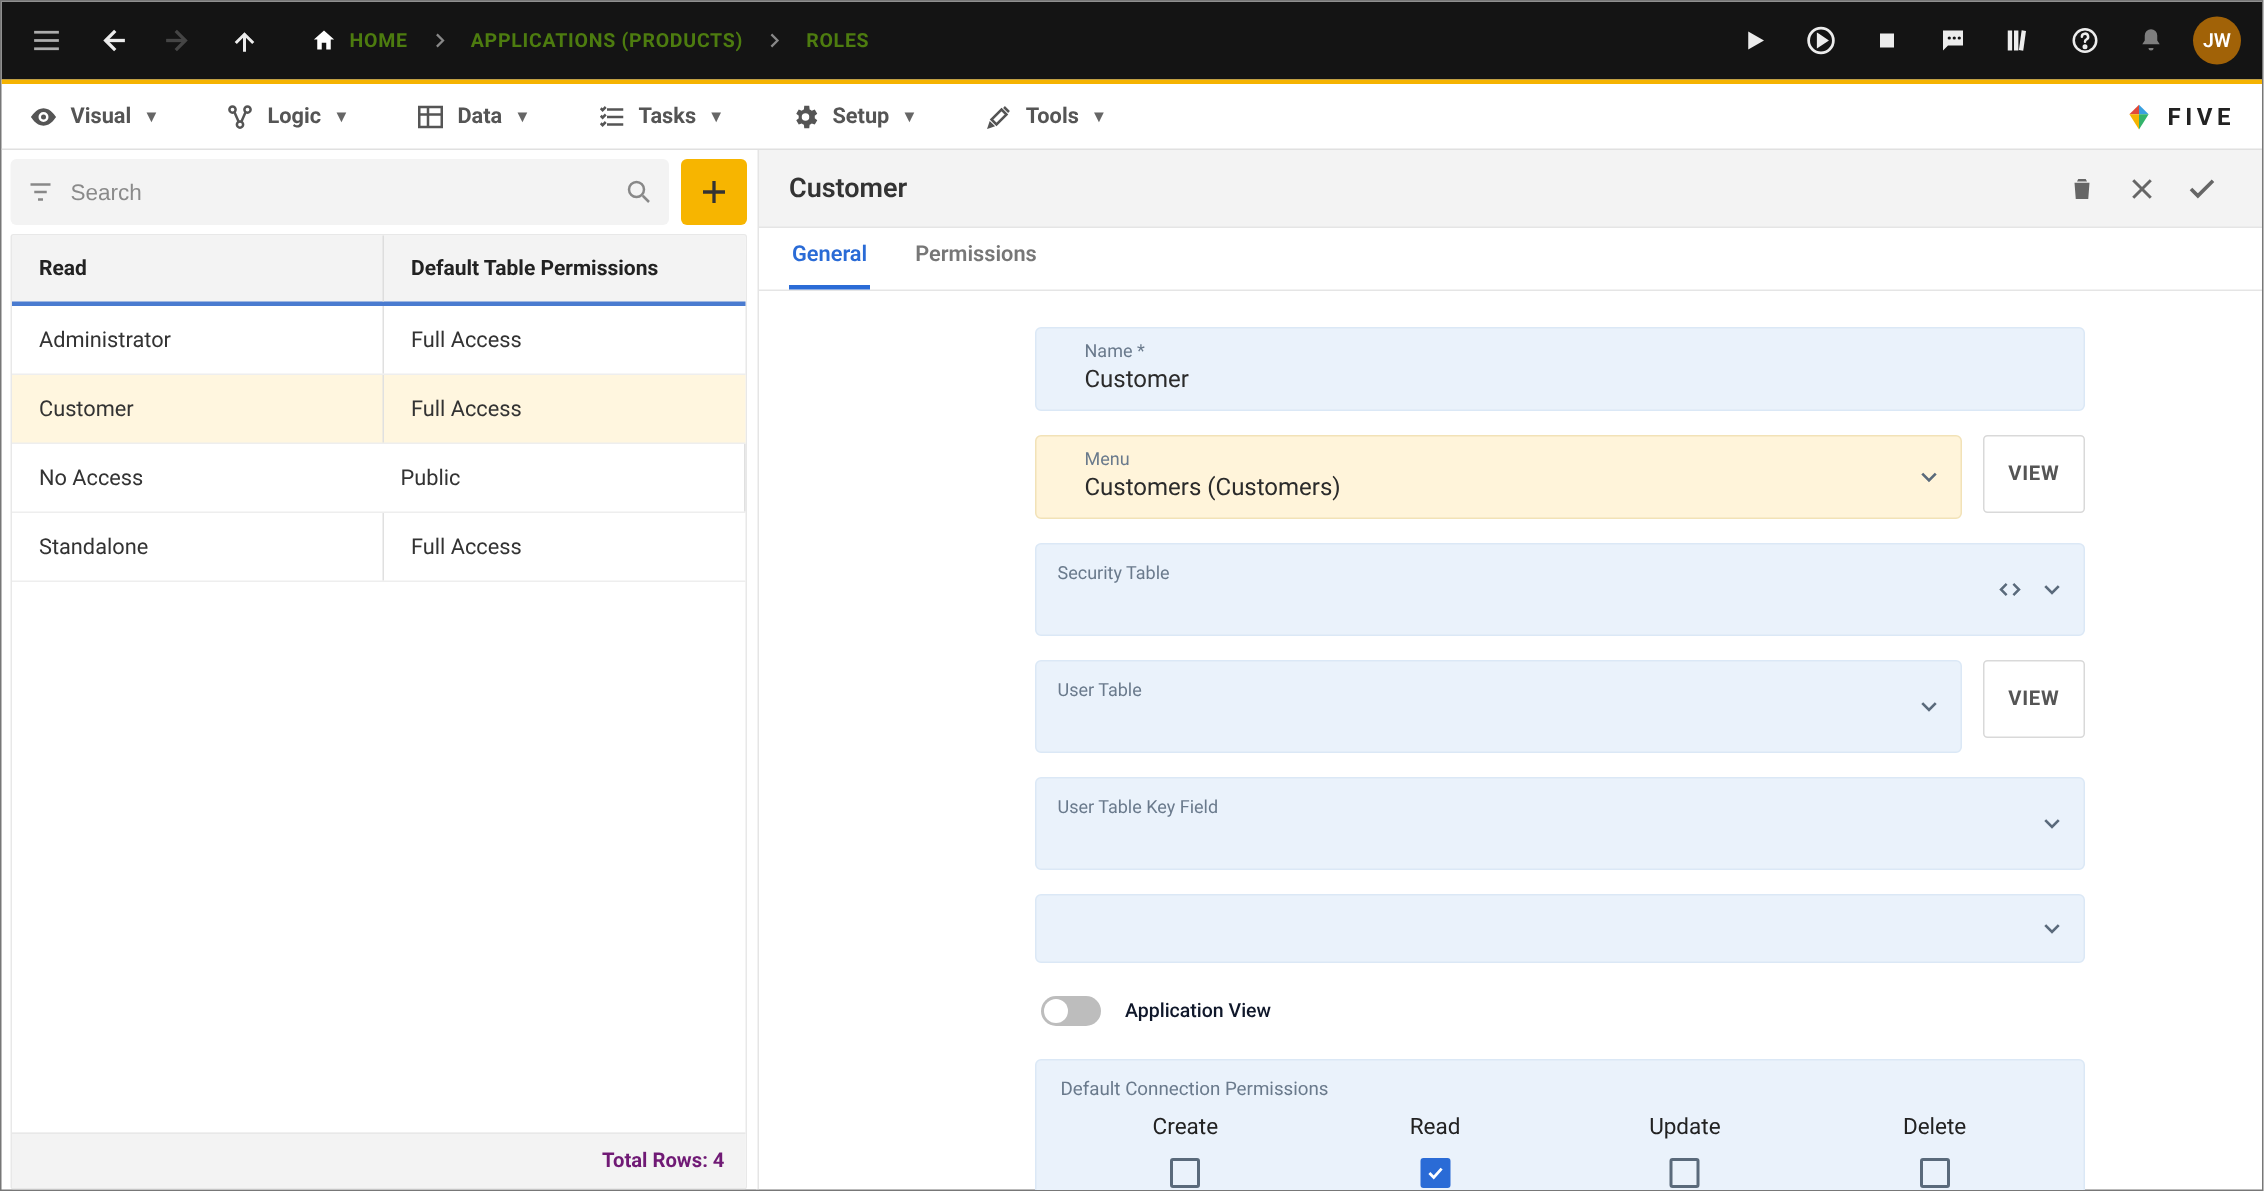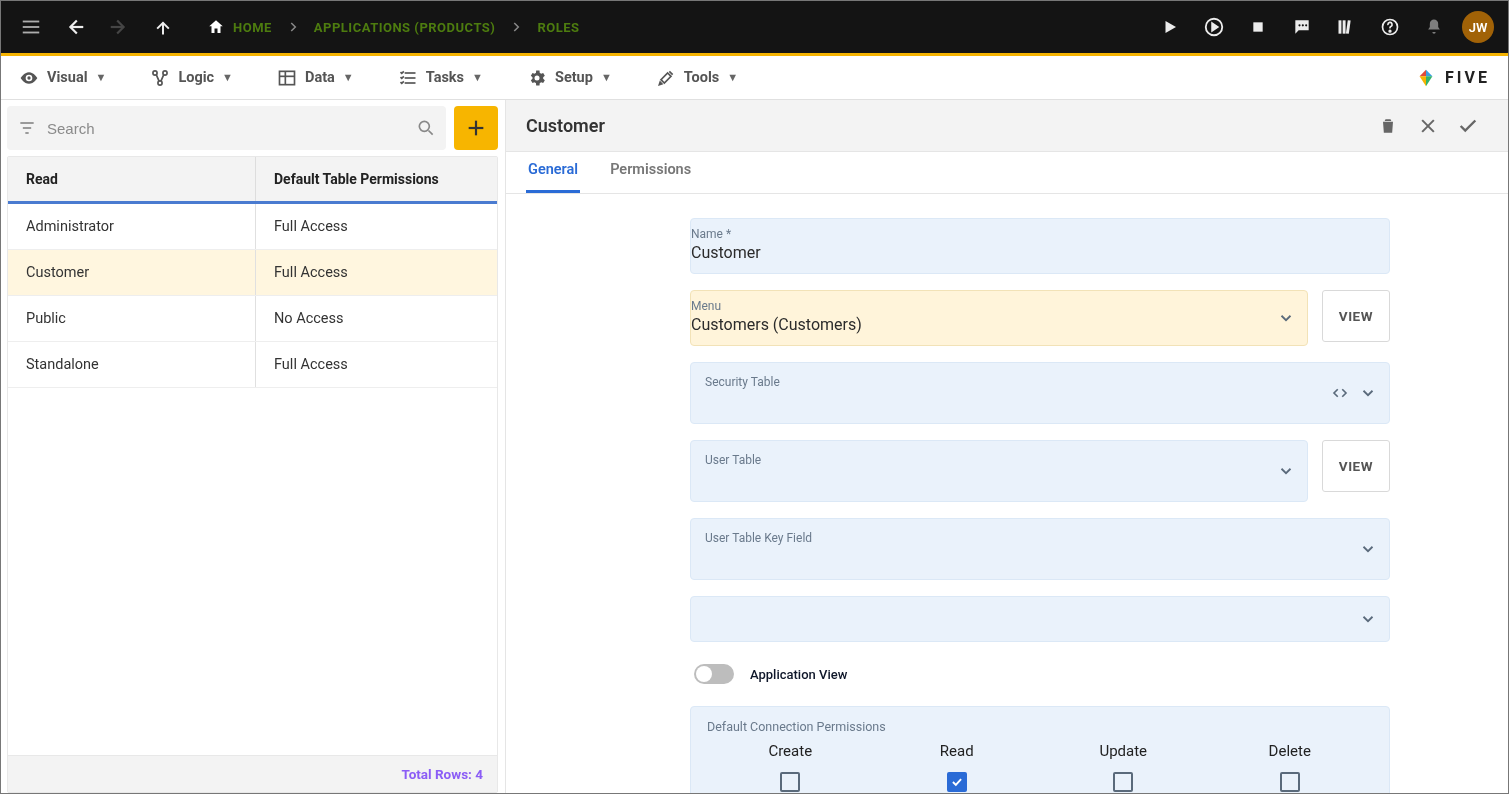--- a/index.html
+++ b/index.html
@@ -128,21 +128,21 @@
   .grow {
     display:flex; border-bottom:1px solid #eee;
     font-size:14.5px; color:#333;
   }
   .grow.sel { background:#fff6df; }
   .gfoot {
     margin-top:auto;
     background:#f3f3f3;
     padding:10px 14px;
     text-align:right;
-    font-size:13.5px; font-weight:700; color:#8b5cf6;
+    font-size:13.5px; font-weight:700; color:#701a75;
     border-top:1px solid #e8e8e8;
   }
 
   
   .rightpanel {
     flex:1; display:flex; flex-direction:column;
     border-left:1px solid #e5e5e5;
     position:relative;
   }
   .rheader {
@@ -171,21 +171,21 @@
     scrollbar-width: thin;
   }
   .formcol {
     width: 700px; margin-left:184px;
     display:flex; flex-direction:column; gap:16px;
   }
   .field {
     background:#eaf2fb;
     border:1px solid #dbe8f6;
     border-radius:4px;
-    padding: 8px 14px 10px 0;
+    padding: 8px 14px 10px 32px;
     position:relative;
     display:flex; flex-direction:column;
   }
   .field.highlight { background:#fff4da; border-color:#f2e2b7;}
   .field .flabel { font-size:12px; color:#6a7a8c; margin-bottom:2px;}
   .field .fvalue { font-size:16px; color:#2b2b2b; min-height:20px;}
   .field.compact { padding: 12px 14px; }
   .field .chev-down {
     position:absolute; right:12px; top:50%; transform:translateY(-50%);
     color:#5a6a7b;
@@ -442,22 +442,22 @@
       </div>
       <div class="grow">
         <div class="gcell col-name">Administrator</div>
         <div class="gcell col-perm">Full Access</div>
       </div>
       <div class="grow sel">
         <div class="gcell col-name">Customer</div>
         <div class="gcell col-perm">Full Access</div>
       </div>
       <div class="grow">
+        <div class="gcell col-perm">No Access</div>
         <div class="gcell col-name">Public</div>
-        <div class="gcell col-perm">No Access</div>
       </div>
       <div class="grow">
         <div class="gcell col-name">Standalone</div>
         <div class="gcell col-perm">Full Access</div>
       </div>
       <div class="gfoot">Total Rows: 4</div>
     </div>
   </div>
 
   <div class="rightpanel">

